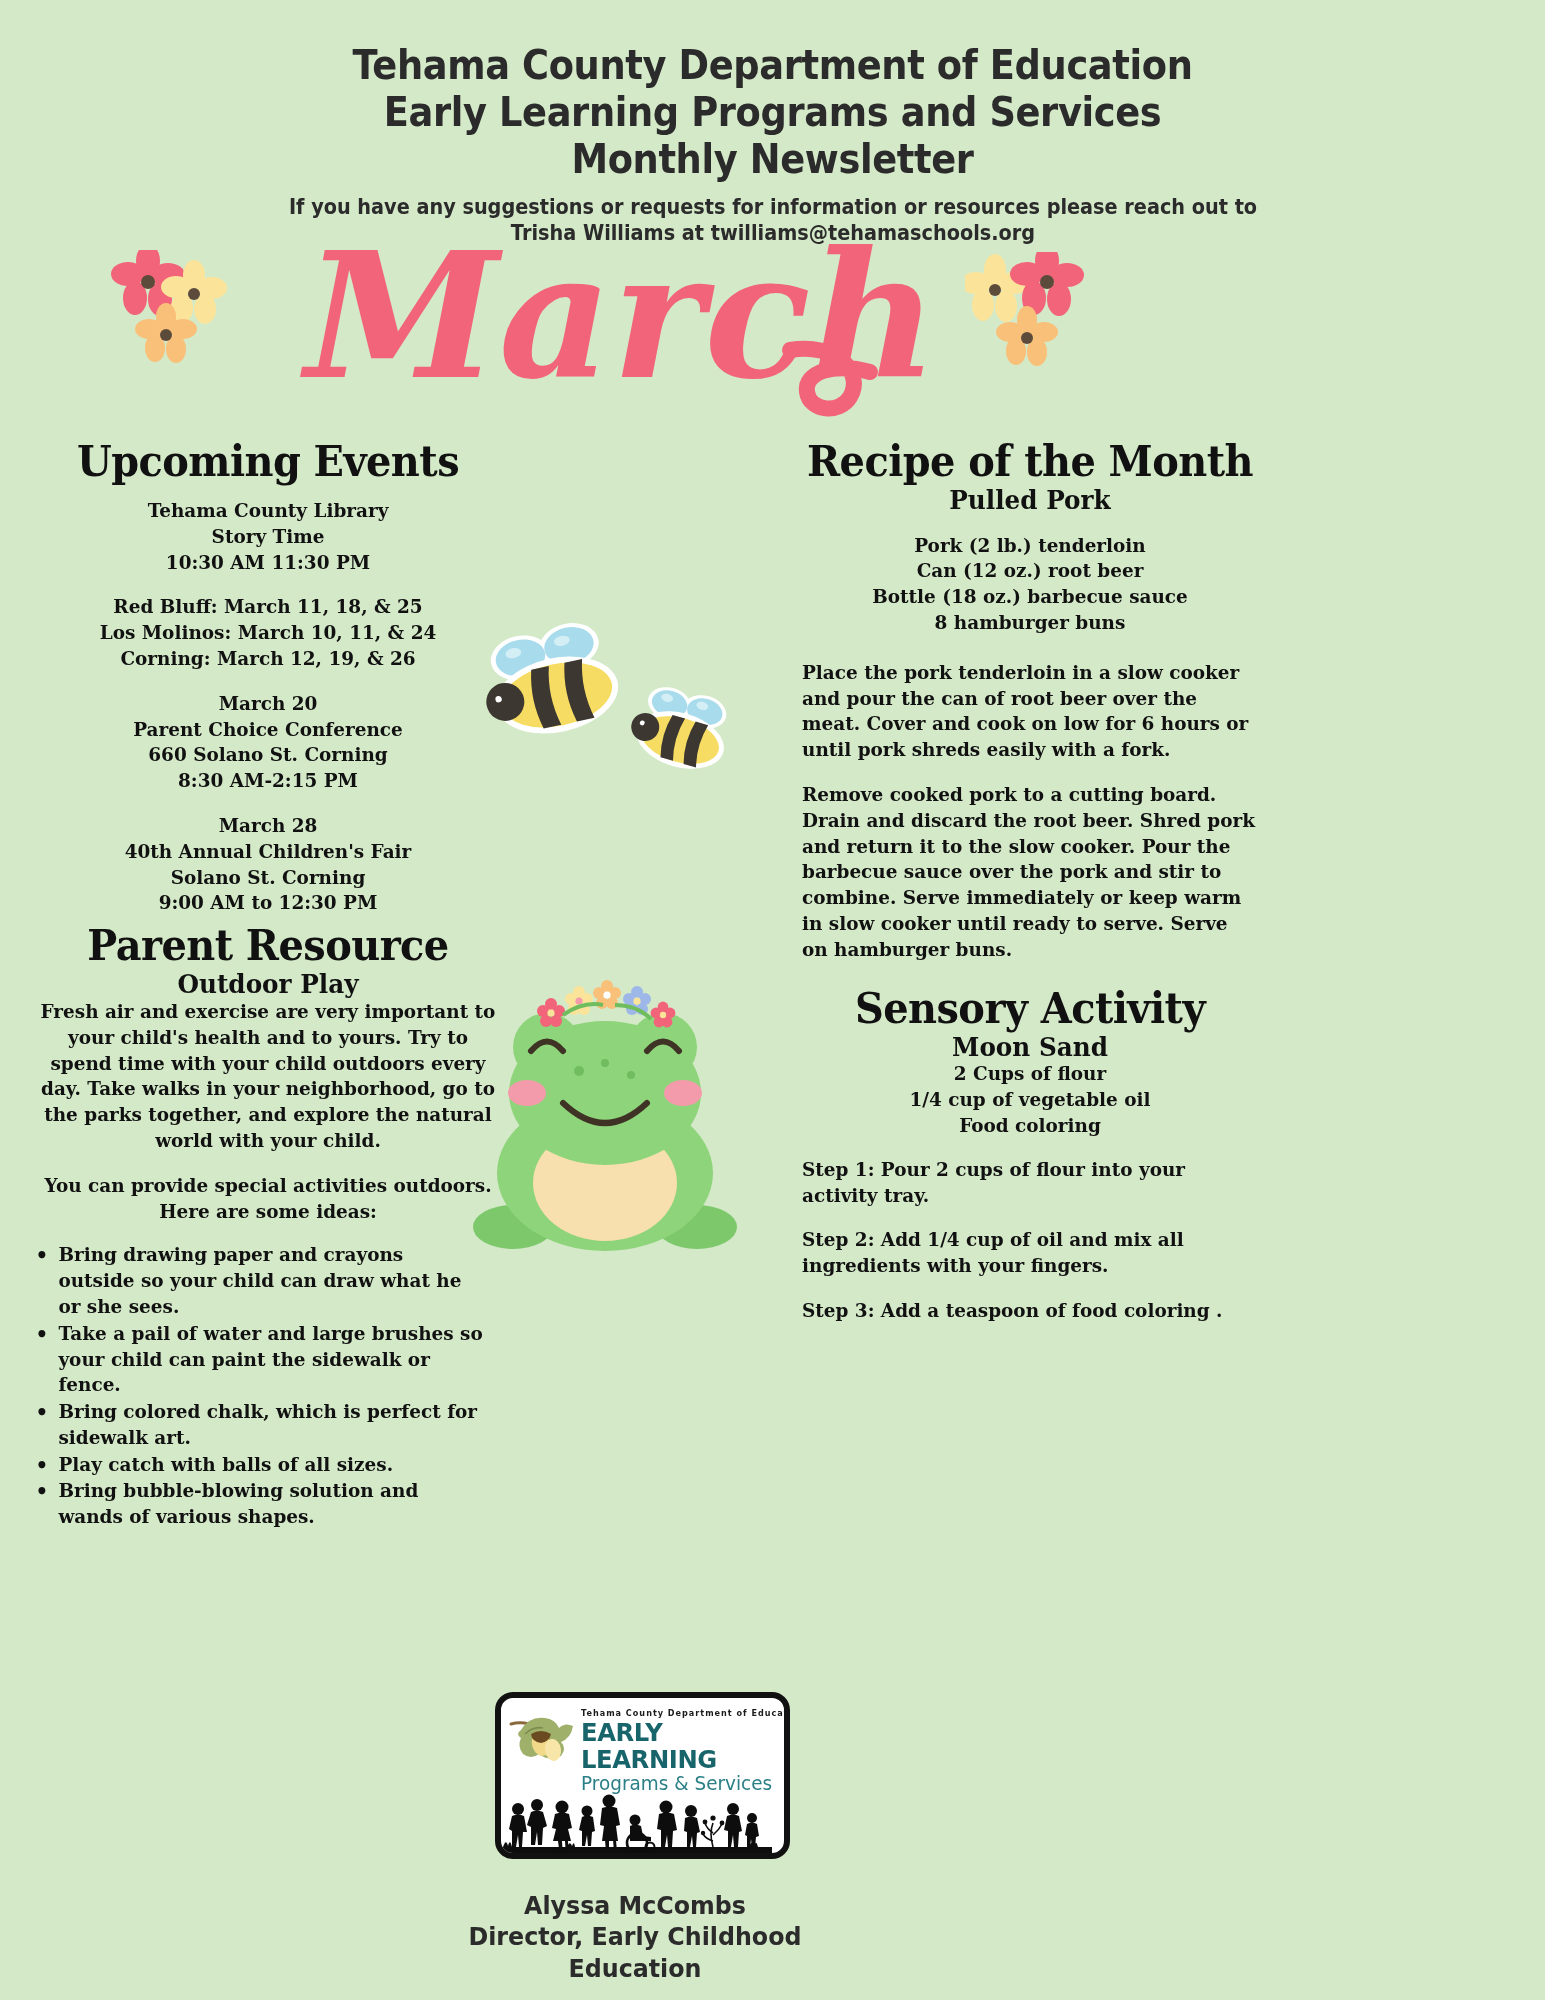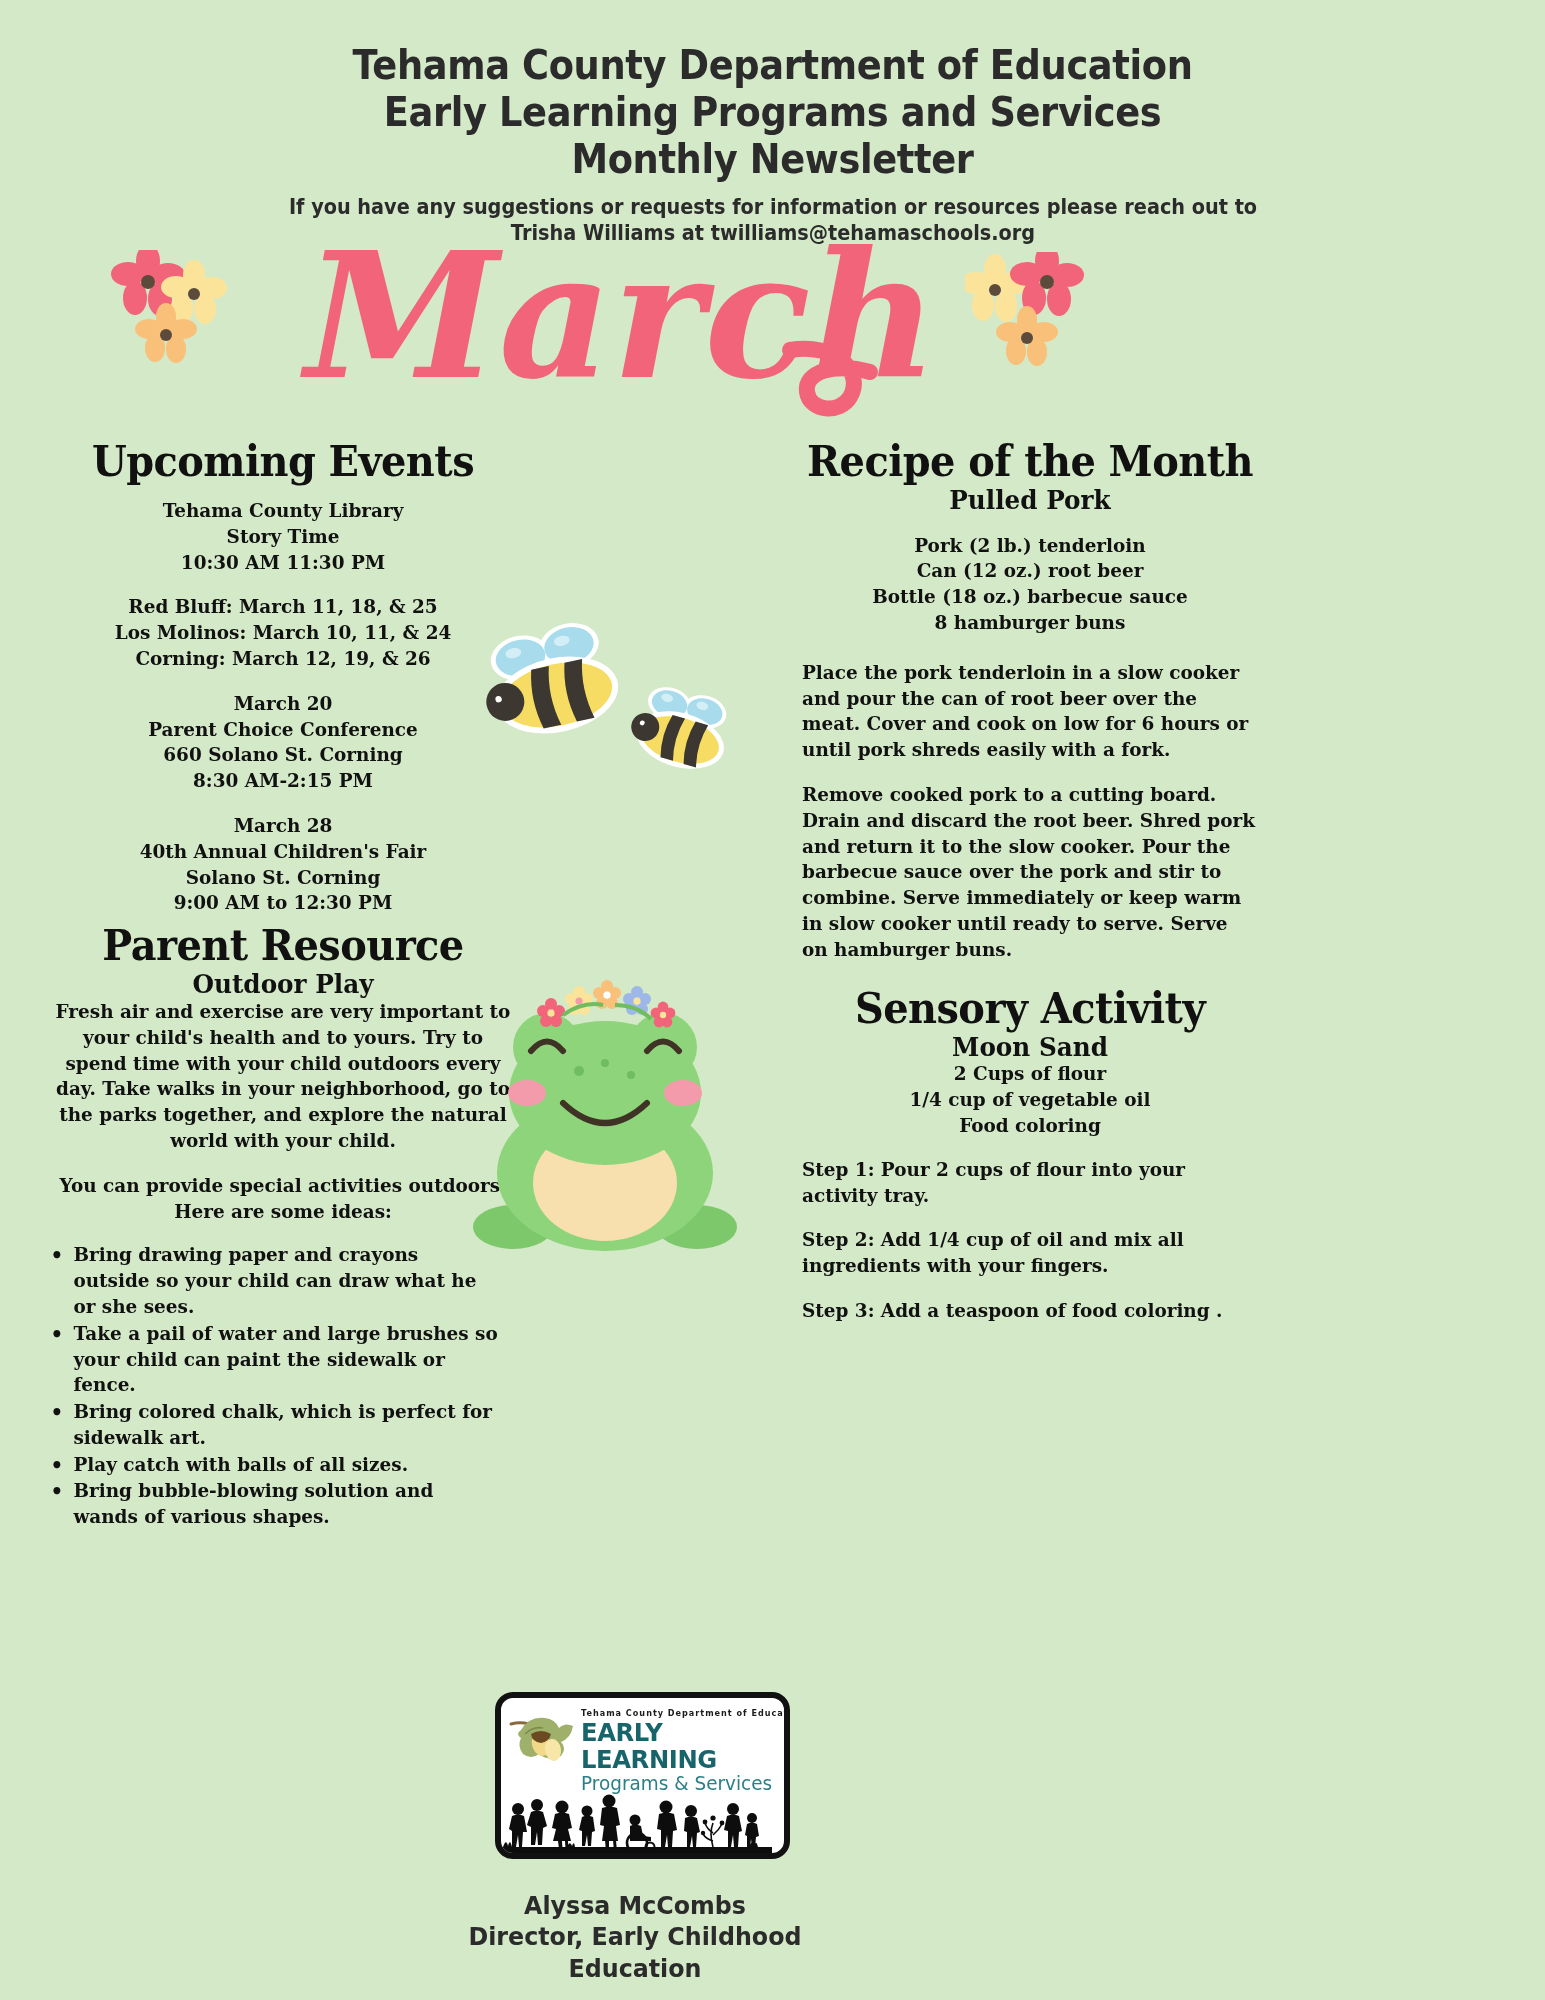--- a/index.html
+++ b/index.html
@@ -37,21 +37,21 @@
   }
 
   
   .march-wrap{position:absolute;left:0;top:232px;width:1545px;height:200px;}
   .march-svg{position:absolute;left:295px;top:0;}
   .flowers-left{position:absolute;left:108px;top:250px;}
   .flowers-right{position:absolute;left:965px;top:252px;}
 
   
   .col{position:absolute;}
-  .col-left{left:43px;top:440px;width:480px;}
+  .col-left{left:28px;top:440px;width:480px;}
   .col-right{left:790px;top:440px;width:480px;}
 
   h2.sec{
     font-family:"DejaVu Serif",serif;
     font-weight:bold;
     font-size:42px;
     margin:0;
     text-align:center;
     letter-spacing:-0.6px;
     line-height:1.05;

